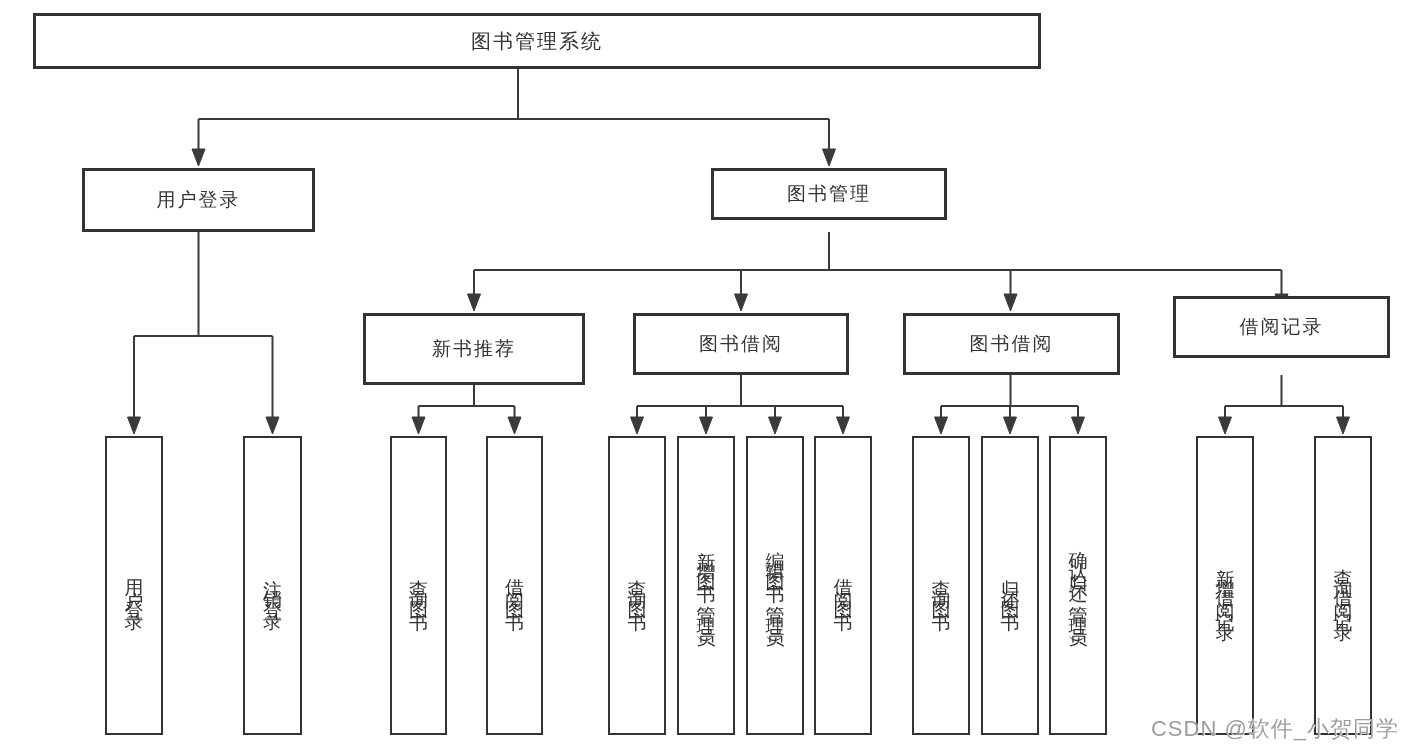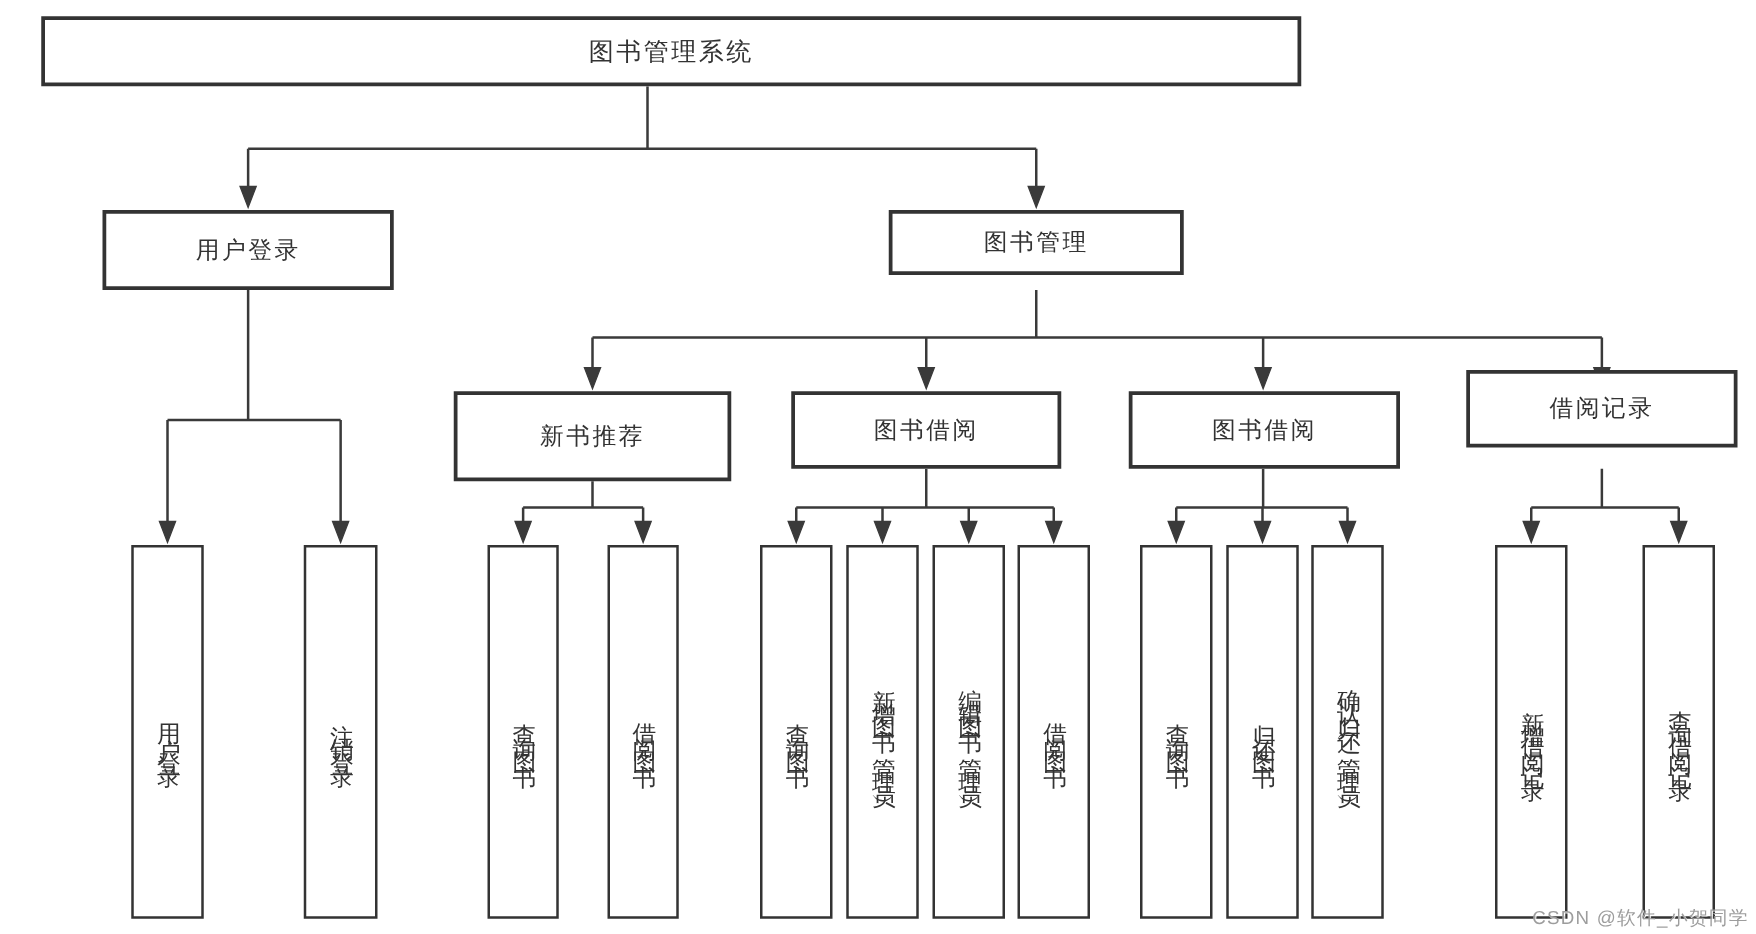--- a/index.html
+++ b/index.html
@@ -25,21 +25,21 @@
   .box.v{
     writing-mode:vertical-rl;
     text-orientation:mixed;
     font-size:19px;
     letter-spacing:11px;
     border-width:2px;
   }
   .watermark{
     position:absolute;
     right:6px;bottom:3px;
-    font-size:15px;
+    font-size:22px;
     color:var(--wm,#9d9d9d);
     letter-spacing:1px;
     text-shadow:1px 1px 0 rgba(255,255,255,.8);
     white-space:nowrap;
   }
 </style>
 </head>
 <body>
 
 <div class="canvas" style="--border: #333333; --text: #333333; --wm: #9d9d9d; --bg: #ffffff;">

